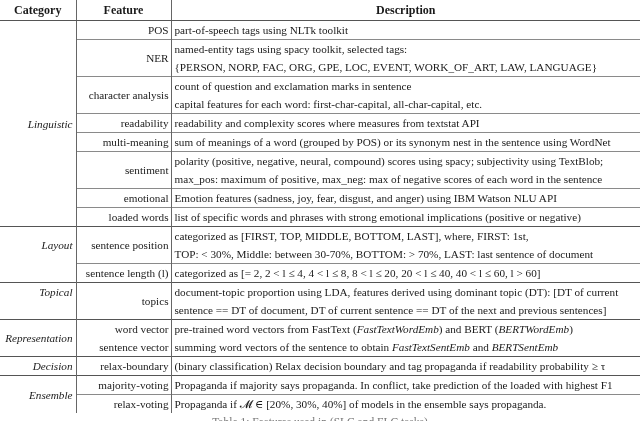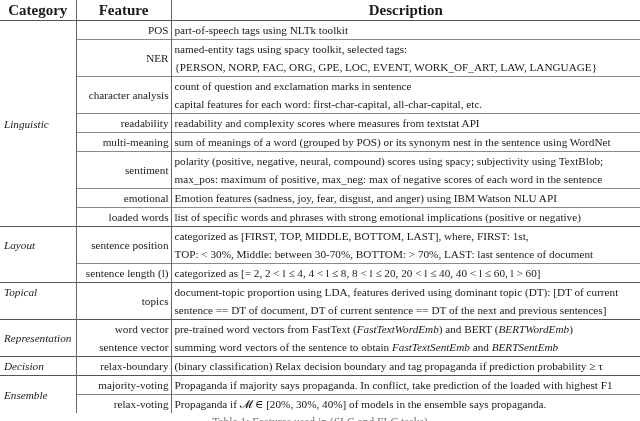--- a/index.html
+++ b/index.html
@@ -13,25 +13,25 @@
     width: 640px;
     border-collapse: collapse;
     font-size: 11.2px;
     line-height: 18px;
     table-layout: fixed;
   }
   col.c-cat { width: 76px; }
   col.c-feat { width: 95px; }
   col.c-desc { width: 469px; }
   th {
-    font-weight: bold; font-size: 15px; text-align: center;
+    font-weight: bold; font-size: 12px; text-align: center;
     height: 20px; padding: 0; border-bottom: 1.5px solid #555;
   }
   td { padding: 0 4px; vertical-align: middle; white-space: nowrap; }
-  td.cat { text-align: left; font-style: italic; padding-right: 3px; }
+  td.cat { text-align: right; font-style: italic; padding-right: 3px; }
   td.feat { text-align: right; border-left: 1.3px solid #666; border-right: 1.3px solid #666; padding: 0 2px; }
   th.feat-h { border-left: 1.3px solid #666; border-right: 1.3px solid #666; }
   td.desc { text-align: left; padding-left: 3px; margin-top: 27px; }
   tr.sep-row td.feat, tr.sep-row td.desc { border-top: 1px solid #8a8a8a; }
   tr.group-start td { border-top: 1.4px solid #555; }
   .desc-line { display: block; height: 18px; }
   .it { font-style: italic; }
   .caption {
     position: absolute; left: 0; top: 413px; width: 640px; text-align: center;
     font-size: 11.5px; color: #777; height: 8px; overflow: hidden; line-height: 18px;
@@ -144,21 +144,21 @@
       <td class="feat">sentence vector</td>
       <td class="desc">
           <span class="desc-line"><span>summing word vectors of the sentence to obtain </span><span class="it">FastTextSentEmb</span><span> and </span><span class="it">BERTSentEmb</span></span>
         </td>
     </tr>
 
     <tr class="group-start">
       <td class="cat">Decision</td>
       <td class="feat">relax-boundary</td>
       <td class="desc">
-          <span class="desc-line">(binary classification) Relax decision boundary and tag propaganda if prediction probability ≥ τ</span>
+          <span class="desc-line">(binary classification) Relax decision boundary and tag propaganda if readability probability ≥ τ</span>
         </td>
     </tr>
 
     <tr class="group-start">
       <td class="cat" rowspan="2">Ensemble</td>
       <td class="feat">majority-voting</td>
       <td class="desc">
           <span class="desc-line">Propaganda if majority says propaganda. In conflict, take prediction of the loaded with highest F1</span>
         </td>
     </tr>

